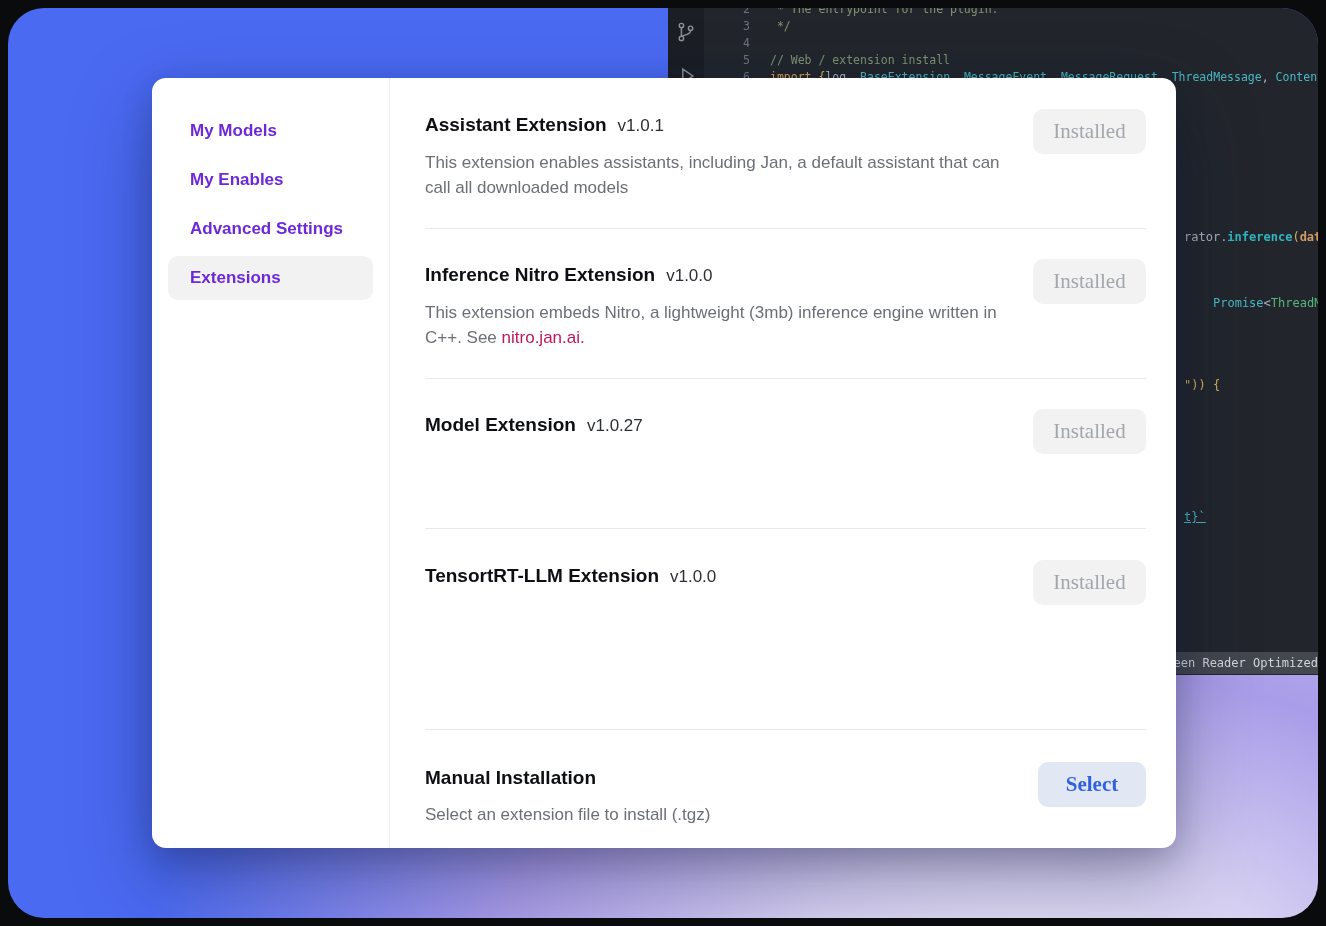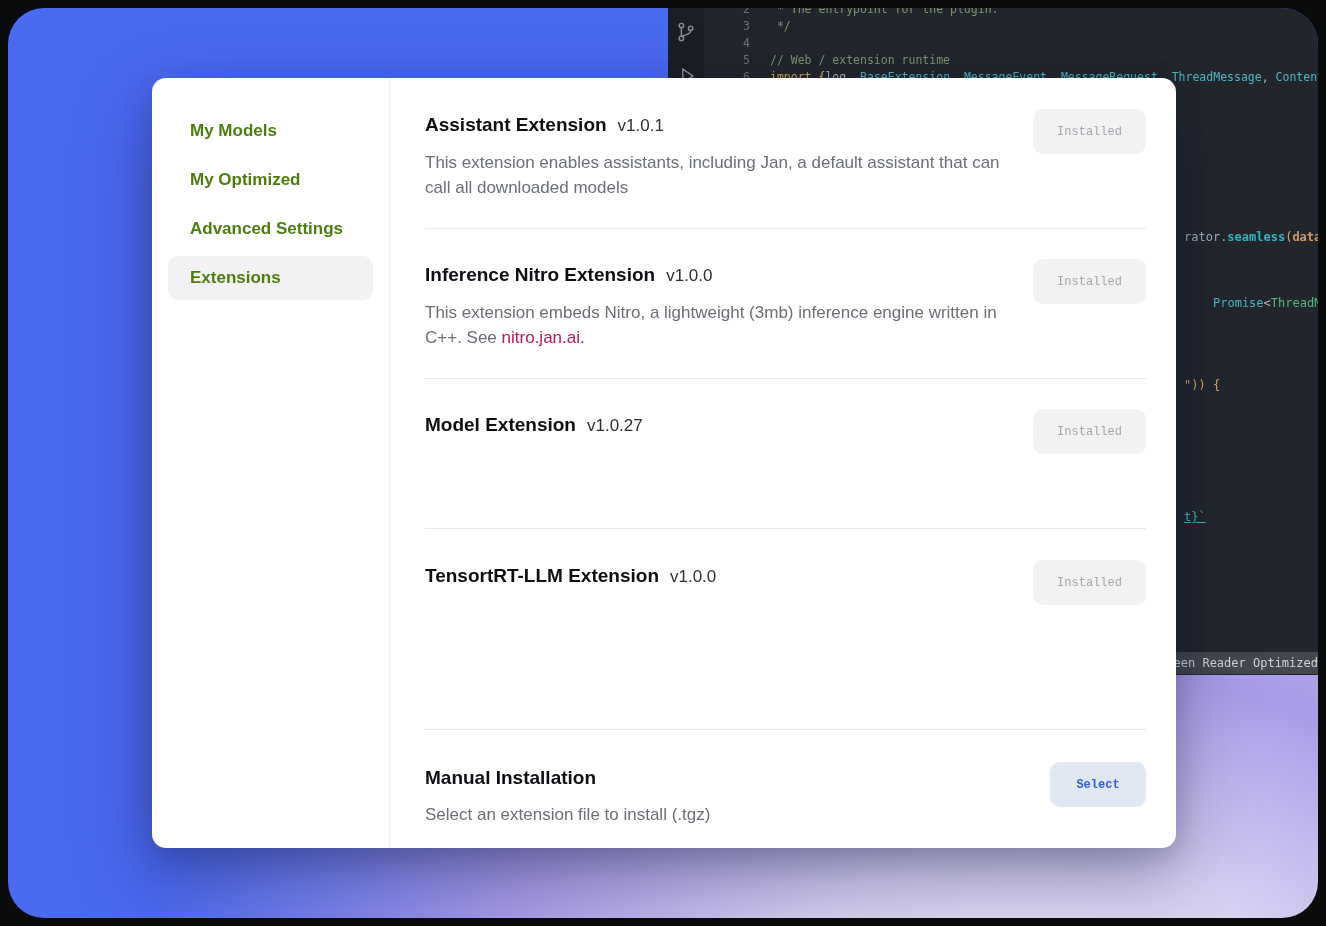--- a/index.html
+++ b/index.html
@@ -37,35 +37,35 @@
     align-items:center;padding:0 10px;white-space:nowrap;}
 
   
   .modal{position:absolute;left:144px;top:70px;width:1024px;height:770px;
     background:#ffffff;border-radius:14px;z-index:5;
     box-shadow:0 30px 80px rgba(15,20,55,.35),0 10px 30px rgba(15,20,55,.20);}
   .sidebar{position:absolute;left:0;top:0;width:238px;height:100%;
     border-right:1px solid #ececee;padding-top:31px;}
   .side-item{margin:0 16px 5px;height:44px;display:flex;align-items:center;
     padding:0 22px;border-radius:10px;font-size:17px;font-weight:700;
-    color:#4d7c0f;cursor:pointer;}
+    color:#6d28d9;cursor:pointer;}
   .side-item.active{background:#f2f2f3}
 
   .content{position:absolute;left:239px;top:0;right:0;bottom:0;}
   .ext-row{position:absolute;left:34px;right:30px;}
   .ext-title{display:flex;align-items:baseline;gap:11px;font-size:19px;
     font-weight:700;color:#0d0f13;line-height:26px;}
   .ext-version{font-size:17px;font-weight:400;color:#2c2f34}
   .ext-desc{margin-top:11px;font-size:17px;line-height:25px;color:#6b6f76;max-width:585px;}
   .narrow{max-width:520px}
   .link{color:#be185d;cursor:pointer}
   .btn{position:absolute;right:0;top:-3px;height:45px;border:none;
-    border-radius:10px;font-size:12px;font-family:Liberation Mono, monospace;cursor:pointer;}
+    border-radius:10px;font-size:21px;font-family:Liberation Serif, serif;cursor:pointer;}
   .btn-installed{width:113px;background:#f2f2f3;color:#a2a6ad;font-weight:500}
-  .btn-select{width:96px;background:#e2e7f4;color:#3161e3;font-weight:700}
+  .btn-select{width:108px;background:#e2e7f4;color:#3161e3;font-weight:700}
   .divider{position:absolute;left:34px;right:30px;border-top:1px solid #e9e9ea;}
 </style>
 </head>
 <body>
 
 <div class="canvas">
 
   <div class="editor">
 
     <div class="activity">
@@ -94,47 +94,47 @@
       <div class="cline">
         <span class="gut">3</span>
         <span class="tk-com"> */</span>
       </div>
       <div class="cline">
         <span class="gut">4</span>
         <span class="tk-var"></span>
       </div>
       <div class="cline">
         <span class="gut">5</span>
-        <span class="tk-com">// Web / extension runtime</span>
+        <span class="tk-com">// Web / extension install</span>
       </div>
       <div class="cline">
         <span class="gut">6</span>
         <span class="tk-kw">import </span><span class="tk-brace">{</span><span class="tk-var">log</span><span class="tk-p">, </span><span class="tk-type">BaseExtension</span><span class="tk-p">, </span><span class="tk-type">MessageEvent</span><span class="tk-p">, </span><span class="tk-type">MessageRequest</span><span class="tk-p">, </span><span class="tk-type">ThreadMessage</span><span class="tk-p">, </span><span class="tk-type">ContentType</span>
       </div>
     </div>
 
-    <div class="frag" style="left:516px;top:222px"><span class="tk-var">rator</span><span class="tk-p">.</span><span class="tk-fn">seamless</span><span class="tk-brace">(</span><span class="tk-orange" style="font-weight:bold">data</span></div>
+    <div class="frag" style="left:516px;top:222px"><span class="tk-var">rator</span><span class="tk-p">.</span><span class="tk-fn">inference</span><span class="tk-brace">(</span><span class="tk-orange" style="font-weight:bold">data</span></div>
     <div class="frag" style="left:545px;top:288px"><span class="tk-type">Promise</span><span class="tk-p">&lt;</span><span class="tk-green">ThreadMessage</span></div>
     <div class="frag" style="left:516px;top:370px"><span class="tk-brace">")) {</span></div>
     <div class="frag" style="left:516px;top:502px"><span class="tk-type u">t}`</span></div>
 
     <div class="statusbar">
       <span class="status-left">go</span>
       <span class="status-item">Screen Reader Optimized</span>
     </div>
   </div>
 
   <div class="modal">
 
     <aside class="sidebar">
       <div class="side-item">
         <span>My Models</span>
       </div>
       <div class="side-item">
-        <span>My Optimized</span>
+        <span>My Enables</span>
       </div>
       <div class="side-item">
         <span>Advanced Settings</span>
       </div>
       <div class="side-item active">
         <span>Extensions</span>
       </div>
     </aside>
 
     <main class="content">

